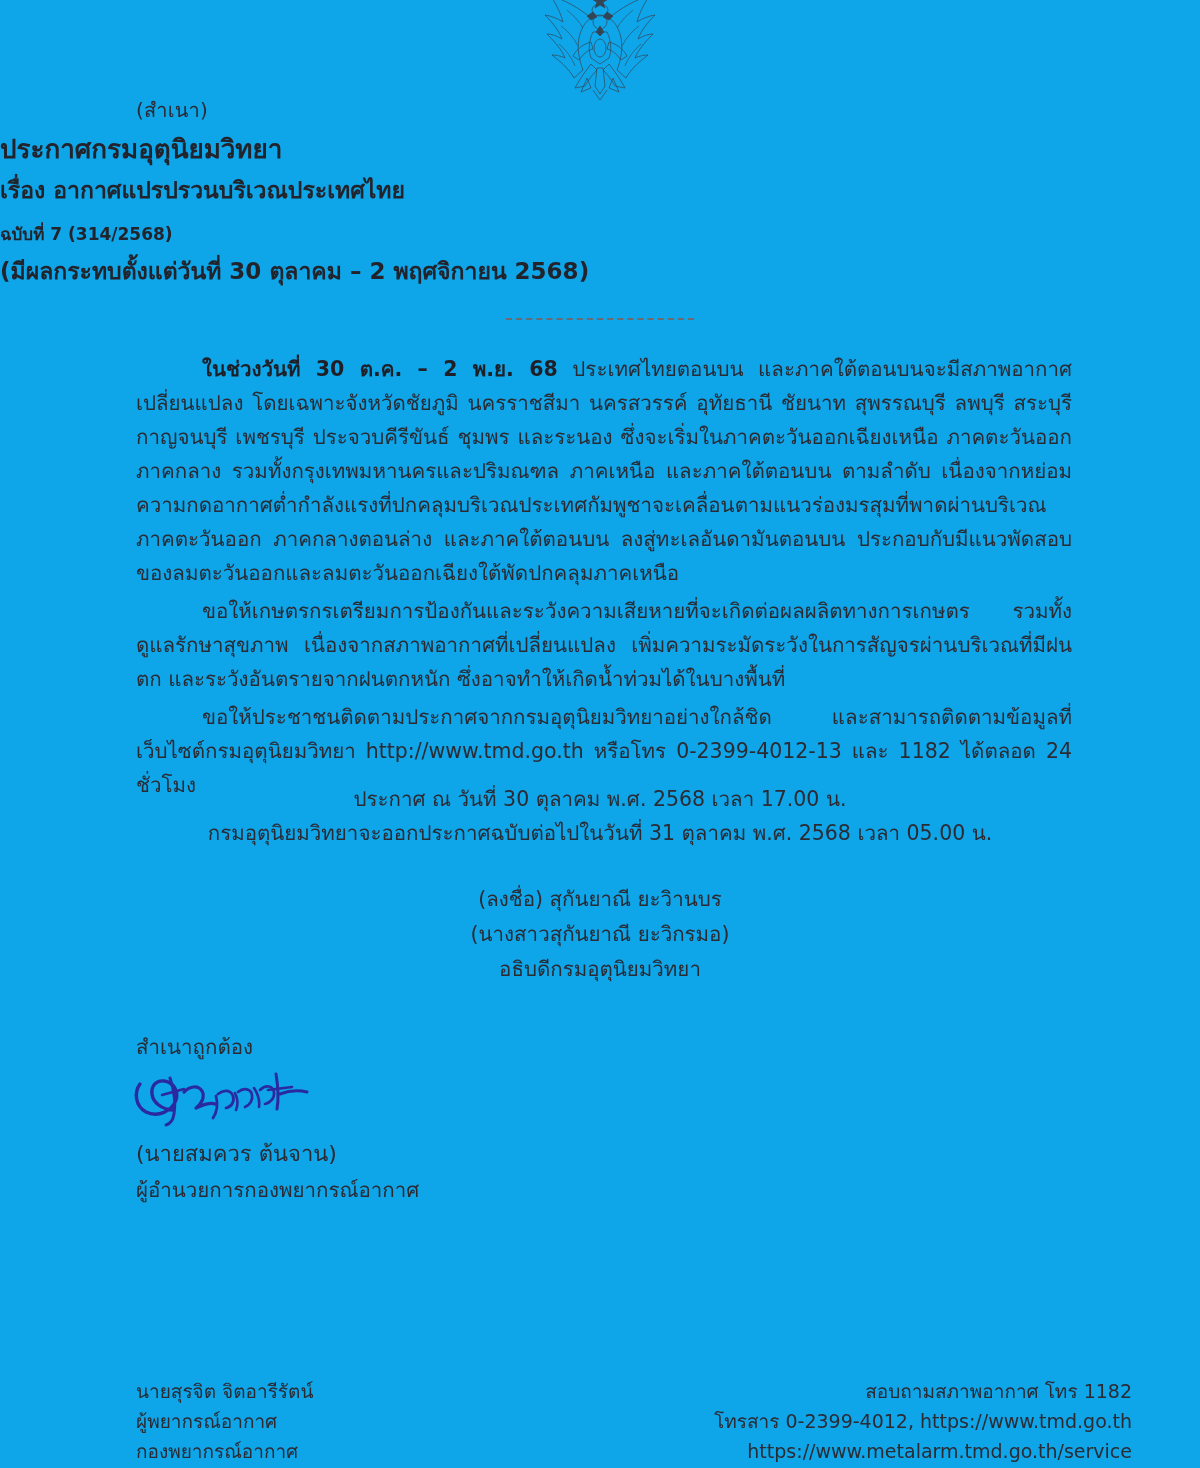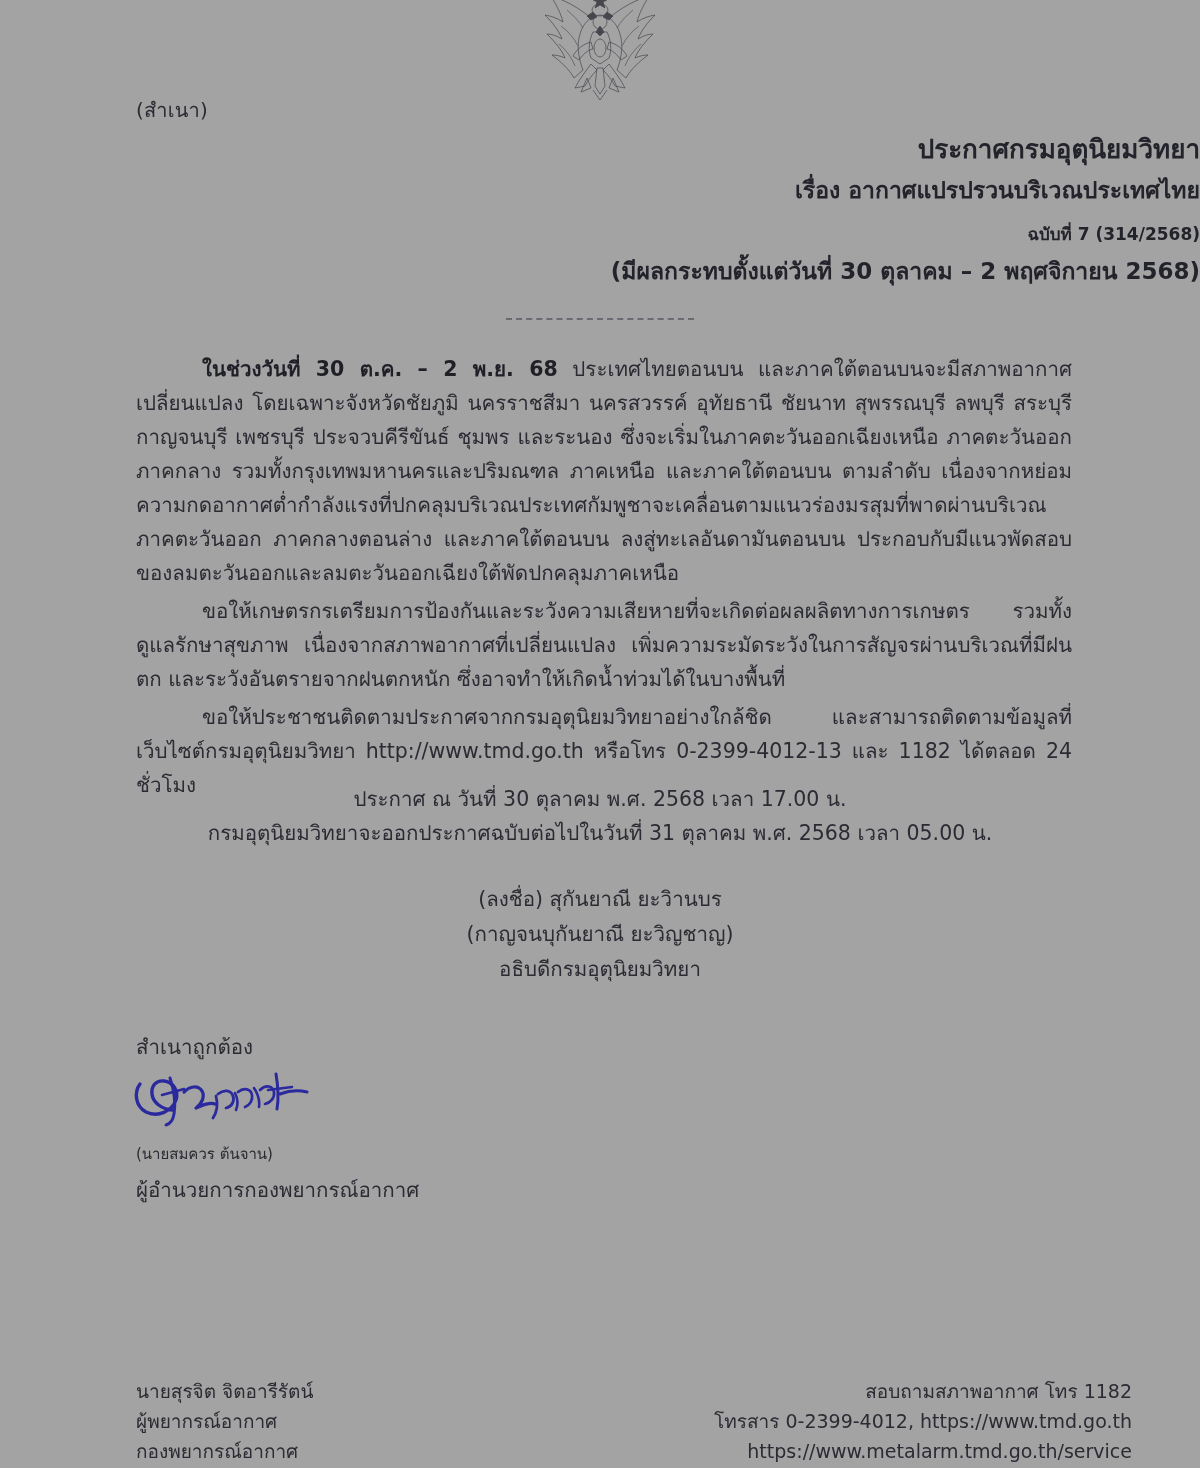--- a/index.html
+++ b/index.html
@@ -10,21 +10,21 @@
   }
   body {
     font-family: "DejaVu Sans", "Liberation Sans", sans-serif;
     color: #2b2b33;
   }
   .page {
     position: relative;
     width: 1200px;
     height: 1468px;
     margin: 0 auto;
-    background: #a3a3a3;
+    background: #0ea5e9;
     overflow: hidden;
     box-sizing: border-box;
   }
 
   
   .emblem-wrap {
     position: absolute;
     top: -14px;
     left: 0;
     width: 1200px;
@@ -46,21 +46,21 @@
     font-size: 20px;
     letter-spacing: 0.2px;
   }
 
   
   .headings {
     position: absolute;
     left: 0;
     top: 136px;
     width: 1200px;
-    text-align: right;
+    text-align: left;
   }
   .h-line {
     font-weight: bold;
     color: #23232b;
     line-height: 1.0;
   }
   .h1 { font-size: 26px; margin-bottom: 17px; }
   .h2 { font-size: 23px; margin-bottom: 24px; }
   .h3 { font-size: 17px; margin-bottom: 17px; }
   .h4 { font-size: 23px; }
@@ -126,21 +126,21 @@
 
   
   .certify {
     position: absolute;
     left: 136px;
     top: 1032px;
     width: 420px;
   }
   .certify-label { font-size: 20.5px; line-height: 30px; }
   .sig-ink { margin: 2px 0 2px -4px; }
-  .certify-name { font-size: 15px; line-height: 36px; }
+  .certify-name { font-size: 22px; line-height: 36px; }
   .certify-role { font-size: 20.5px; line-height: 36px; }
 
   
   .footer-left {
     position: absolute;
     left: 136px;
     top: 1376px;
     text-align: left;
   }
   .footer-right {
@@ -225,21 +225,21 @@
     <p class="para para-tight"><span class="indent"></span><span>ขอให้ประชาชนติดตามประกาศจากกรมอุตุนิยมวิทยาอย่างใกล้ชิด และสามารถติดตามข้อมูลที่เว็บไซต์กรมอุตุนิยมวิทยา http://www.tmd.go.th หรือโทร 0-2399-4012-13 และ 1182 ได้ตลอด 24 ชั่วโมง</span></p>
   </div>
 
   <div class="announce">
     <div>ประกาศ ณ วันที่ 30 ตุลาคม พ.ศ. 2568 เวลา 17.00 น.</div>
     <div>กรมอุตุนิยมวิทยาจะออกประกาศฉบับต่อไปในวันที่ 31 ตุลาคม พ.ศ. 2568 เวลา 05.00 น.</div>
   </div>
 
   <div class="sign-block">
     <div>(ลงชื่อ) สุกันยาณี ยะวิานบร</div>
-    <div>(กาญจนบุกันยาณี ยะวิญชาญ)</div>
+    <div>(นางสาวสุกันยาณี ยะวิกรมอ)</div>
     <div>อธิบดีกรมอุตุนิยมวิทยา</div>
   </div>
 
   <div class="certify">
     <div class="certify-label">สำเนาถูกต้อง</div>
     <div class="sig-ink">
       <svg width="185" height="66" viewBox="0 0 185 66" aria-hidden="true">
         <g fill="none" stroke="#2a2a9e" stroke-linecap="round" stroke-linejoin="round">
           <path d="M8 20 C2 28 3 42 14 48 C26 54 40 47 44 36 C47 27 41 18 32 17
                    C24 16 19 22 20 30 C21 39 30 45 40 46" stroke-width="3.4"></path>

